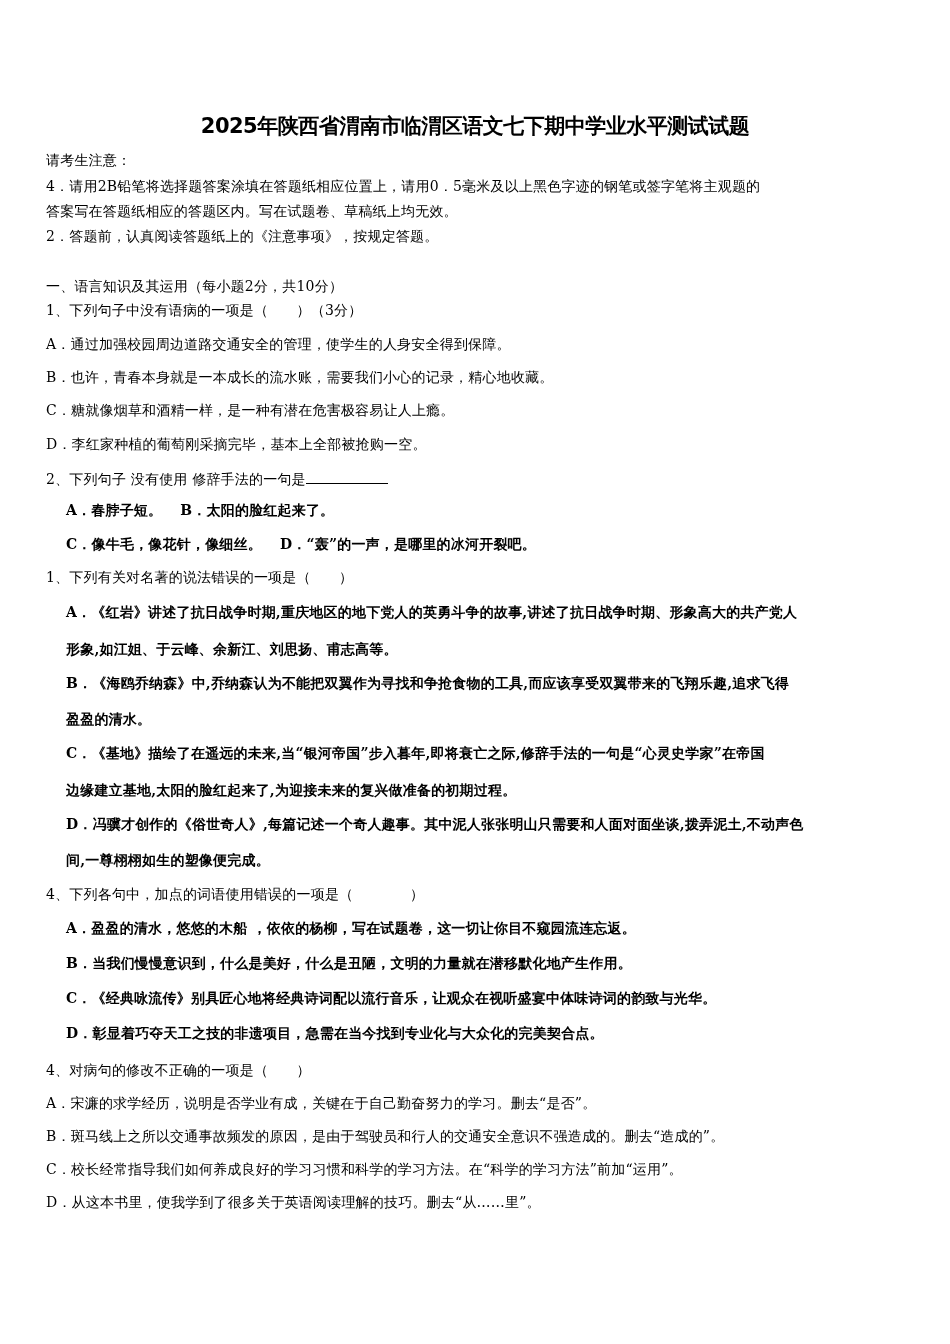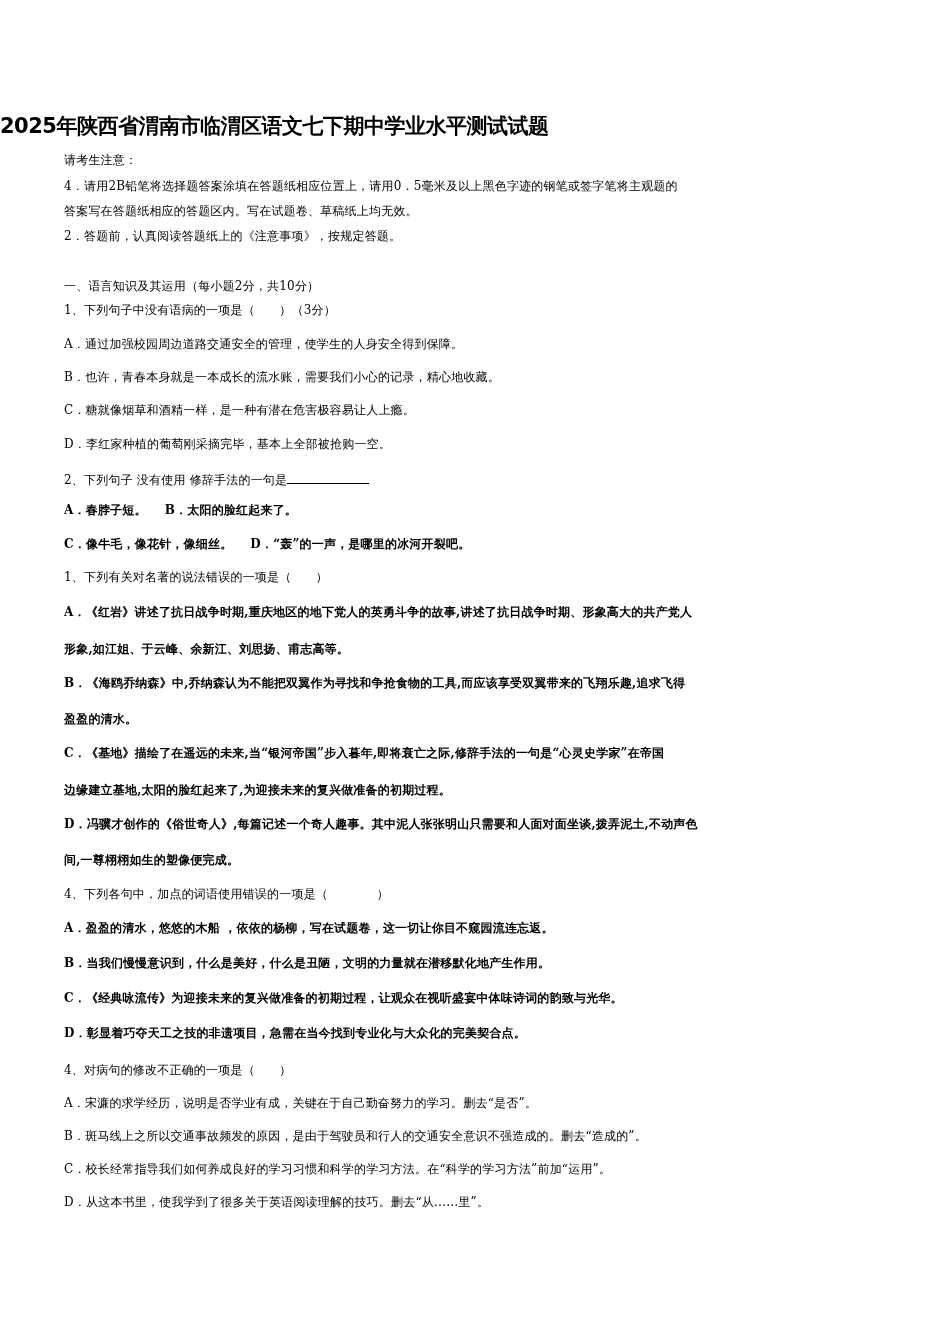--- a/index.html
+++ b/index.html
@@ -1,22 +1,22 @@
 <!DOCTYPE html>
 <html><head>
 <meta charset="utf-8">
 <style>
   html, body { margin: 0; padding: 0; background: #ffffff; }
   body { width: 950px; height: 1344px; position: relative; overflow: hidden;
          font-family: "DejaVu Serif", "Liberation Serif", serif; color: #000; }
-  .title { position: absolute; top: 112px; left: 0; width: 950px; 
+  .title { position: absolute; top: 112px; left: 0; width: 950px; text-align: center;
            font-family: "DejaVu Sans", "Liberation Sans", sans-serif; font-weight: bold;
            font-size: 21px; letter-spacing: -0.5px; }
-  .line { position: absolute; left: 64px; font-size: 12px; white-space: nowrap; letter-spacing: 0.2px; }
-  .b { font-weight: bold; }
+  .line { position: absolute; left: 46px; font-size: 14px; white-space: nowrap; letter-spacing: 0.2px; }
+  .b { font-weight: bold; margin-left: 20px; }
   .blank { display: inline-block; width: 82px; border-bottom: 1px solid #000; height: 14px; vertical-align: baseline; }
   .gap { display: inline-block; width: 18px; }
 </style>
 </head>
 <body>
 
 <div class="title">2025年陕西省渭南市临渭区语文七下期中学业水平测试试题</div>
 
 <div class="line" style="top:152px">请考生注意：</div>
 <div class="line" style="top:178px">4．请用2B铅笔将选择题答案涂填在答题纸相应位置上，请用0．5毫米及以上黑色字迹的钢笔或签字笔将主观题的</div>
@@ -47,20 +47,20 @@
 <div class="line b" style="top:675px">B．《海鸥乔纳森》中,乔纳森认为不能把双翼作为寻找和争抢食物的工具,而应该享受双翼带来的飞翔乐趣,追求飞得</div>
 <div class="line b" style="top:711px">盈盈的清水。</div>
 <div class="line b" style="top:745px">C．《基地》描绘了在遥远的未来,当“银河帝国”步入暮年,即将衰亡之际,修辞手法的一句是“心灵史学家”在帝国</div>
 <div class="line b" style="top:782px">边缘建立基地,太阳的脸红起来了,为迎接未来的复兴做准备的初期过程。</div>
 <div class="line b" style="top:816px">D．冯骥才创作的《俗世奇人》,每篇记述一个奇人趣事。其中泥人张张明山只需要和人面对面坐谈,拨弄泥土,不动声色</div>
 <div class="line b" style="top:852px">间,一尊栩栩如生的塑像便完成。</div>
 
 <div class="line" style="top:886px">4、下列各句中，加点的词语使用错误的一项是（　　　　）</div>
 <div class="line b" style="top:920px">A．盈盈的清水，悠悠的木船 ，依依的杨柳，写在试题卷，这一切让你目不窥园流连忘返。</div>
 <div class="line b" style="top:955px">B．当我们慢慢意识到，什么是美好，什么是丑陋，文明的力量就在潜移默化地产生作用。</div>
-<div class="line b" style="top:990px">C．《经典咏流传》为迎接未来的复兴做准备的初期过程，让观众在视听盛宴中体味诗词的韵致与光华。</div>
+<div class="line b" style="top:990px">C．《经典咏流传》别具匠心地将经典诗词配以流行音乐，让观众在视听盛宴中体味诗词的韵致与光华。</div>
 <div class="line b" style="top:1025px">D．彰显着巧夺天工之技的非遗项目，急需在当今找到专业化与大众化的完美契合点。</div>
 
 <div class="line" style="top:1062px">4、对病句的修改不正确的一项是（　　）</div>
 <div class="line" style="top:1095px">A．宋濂的求学经历，说明是否学业有成，关键在于自己勤奋努力的学习。删去“是否”。</div>
 <div class="line" style="top:1128px">B．斑马线上之所以交通事故频发的原因，是由于驾驶员和行人的交通安全意识不强造成的。删去“造成的”。</div>
 <div class="line" style="top:1161px">C．校长经常指导我们如何养成良好的学习习惯和科学的学习方法。在“科学的学习方法”前加“运用”。</div>
 <div class="line" style="top:1194px">D．从这本书里，使我学到了很多关于英语阅读理解的技巧。删去“从……里”。</div>
 
 </body></html>

